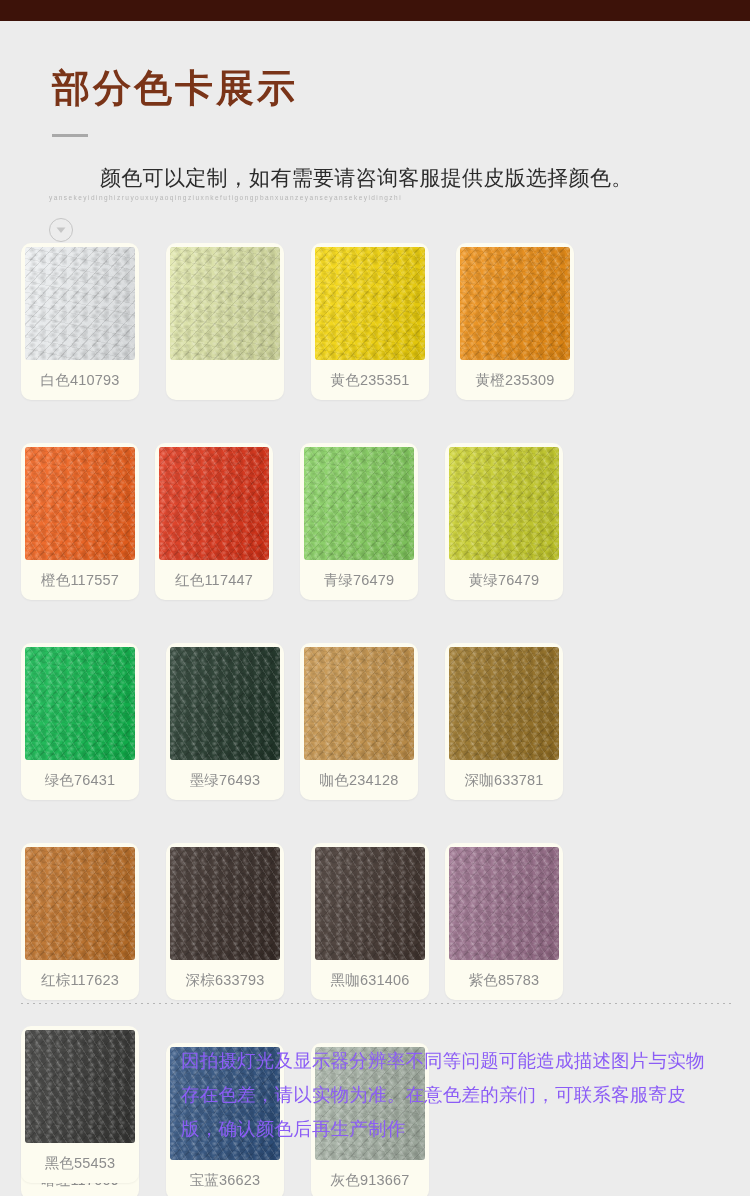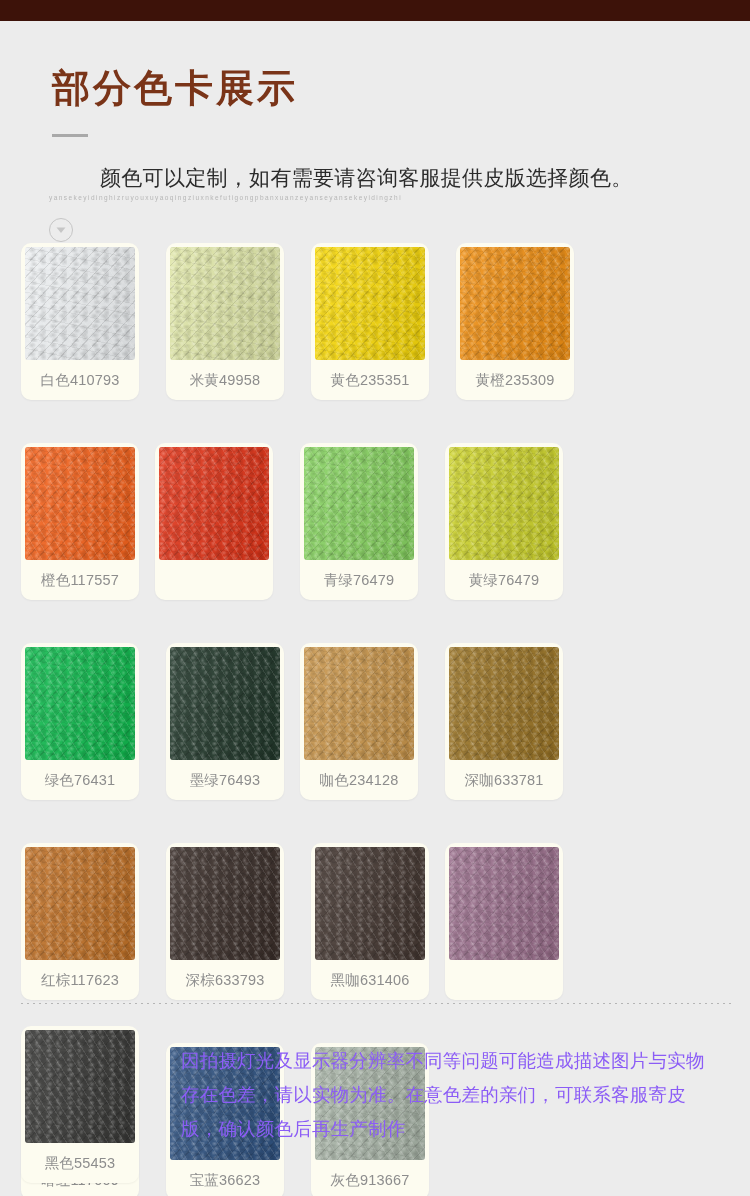--- a/index.html
+++ b/index.html
@@ -232,36 +232,36 @@
     </div>
   </div>
 
   <div class="grid">
       <div class="card">
         <div class="swatch" style="background-color: rgb(236, 239, 241);"></div>
         <div class="card-label">白色410793</div>
       </div>
       <div class="card">
         <div class="swatch" style="background-color: rgb(223, 230, 168);"></div>
-        <div class="card-label">米黄49958</div>
       </div>
       <div class="card">
         <div class="swatch" style="background-color: rgb(248, 217, 10);"></div>
         <div class="card-label">黄色235351</div>
       </div>
       <div class="card">
         <div class="swatch" style="background-color: rgb(239, 143, 19);"></div>
         <div class="card-label">黄橙235309</div>
       </div>
       <div class="card">
         <div class="swatch" style="background-color: rgb(244, 98, 28);"></div>
         <div class="card-label">橙色117557</div>
       </div>
       <div class="card">
         <div class="swatch" style="background-color: rgb(224, 52, 24);"></div>
+        <div class="card-label">红色117447</div>
       </div>
       <div class="card">
         <div class="swatch" style="background-color: rgb(135, 210, 97);"></div>
         <div class="card-label">青绿76479</div>
       </div>
       <div class="card">
         <div class="swatch" style="background-color: rgb(204, 210, 44);"></div>
         <div class="card-label">黄绿76479</div>
       </div>
       <div class="card">
@@ -287,20 +287,21 @@
       <div class="card">
         <div class="swatch" style="background-color: rgb(59, 47, 42);"></div>
         <div class="card-label">深棕633793</div>
       </div>
       <div class="card">
         <div class="swatch" style="background-color: rgb(69, 56, 50);"></div>
         <div class="card-label">黑咖631406</div>
       </div>
       <div class="card">
         <div class="swatch" style="background-color: rgb(154, 111, 140);"></div>
+        <div class="card-label">紫色85783</div>
       </div>
       <div class="card">
         <div class="swatch" style="background-color: rgb(156, 61, 46);"></div>
         <div class="card-label">暗红117009</div>
       </div>
       <div class="card">
         <div class="swatch" style="background-color: rgb(47, 82, 128);"></div>
         <div class="card-label">宝蓝36623</div>
       </div>
       <div class="card">

